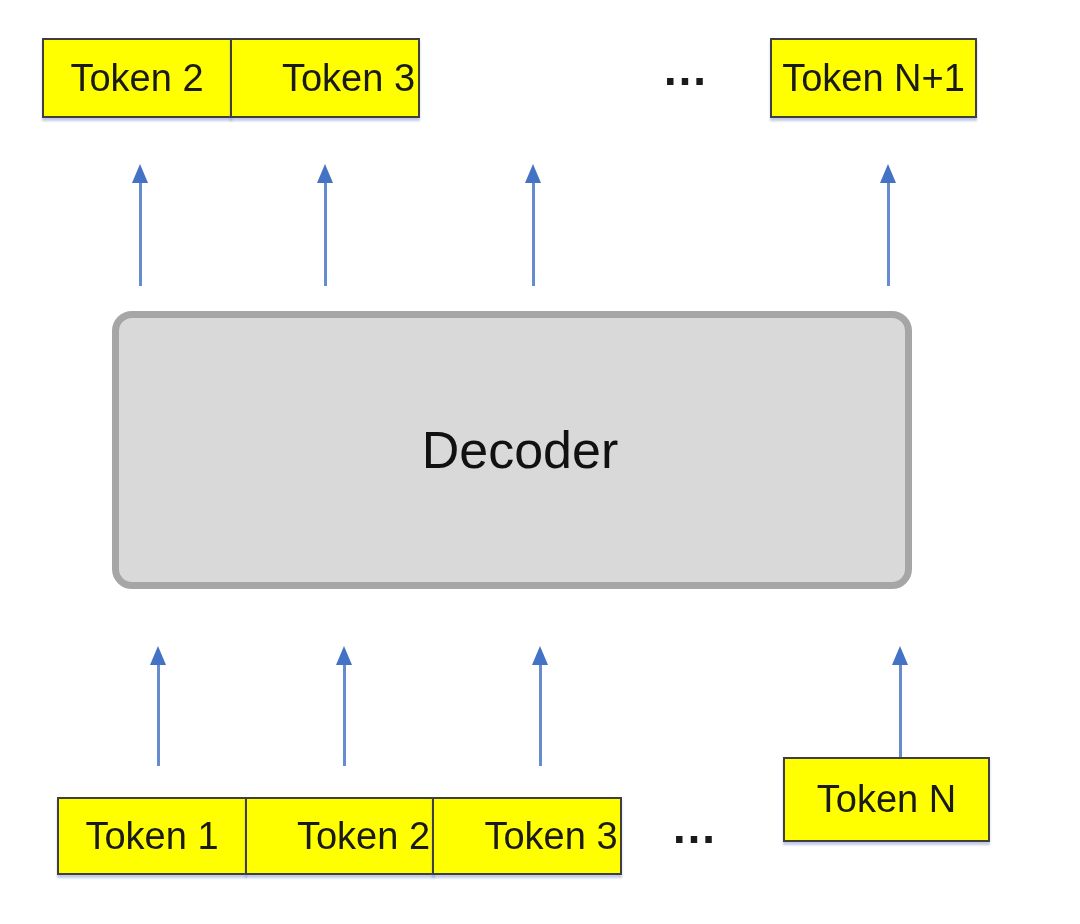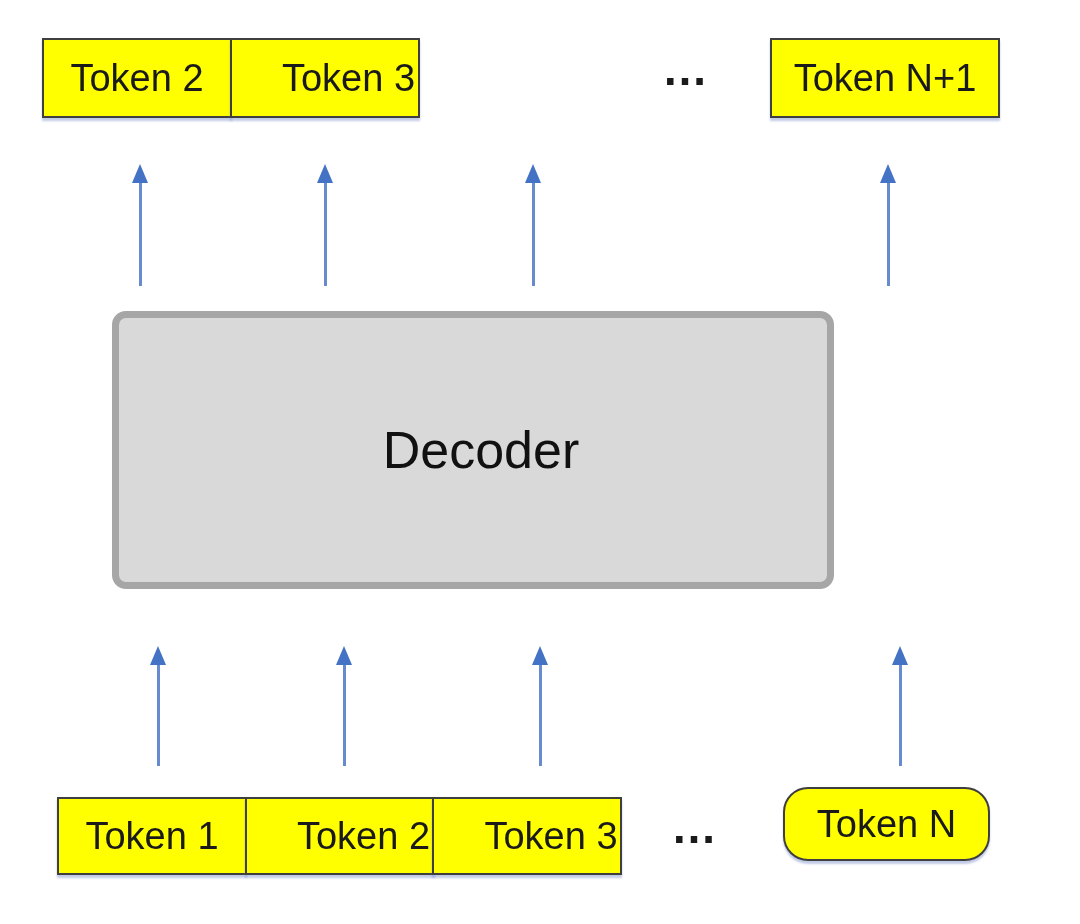--- a/index.html
+++ b/index.html
@@ -68,25 +68,25 @@
     font-weight: 700;
     letter-spacing: 2px;
     line-height: 1;
     color: var(--ink);
   }
 
   
   .decoder {
     position: absolute;
     left: 112px; top: 311px;
-    width: 722px; height: 278px;
+    width: 800px; height: 278px;
     box-sizing: border-box;
     background: var(--decoder-fill);
     border: 7px solid var(--decoder-border);
-    border-radius: 14px;
+    border-radius: 20px;
     display: flex;
     align-items: center;
     justify-content: center;
     padding-left: 16px;
   }
   .decoder-label {
     font-size: 52px;
     color: #111111;
   }
 
@@ -114,21 +114,21 @@
 </head>
 <body>
 
 <div class="canvas">
 
   <div class="token-group row-top" style="left:42px; top:38px;">
     <div class="token-cell">Token 2</div>
     <div class="token-cell">Token 3</div>
   </div>
   <span class="ellipsis" style="left:662px; top:46px;">…</span>
-  <div class="token-single" style="left:770px; top:38px; width:230px; height:80px;">Token N+1</div>
+  <div class="token-single" style="left:770px; top:38px; width:207px; height:80px;">Token N+1</div>
 
   <div class="arrow" style="left:131px; top:164px; height:122px;">
     <div class="head"></div>
     <div class="shaft"></div>
   </div>
   <div class="arrow" style="left:316px; top:164px; height:122px;">
     <div class="head"></div>
     <div class="shaft"></div>
   </div>
   <div class="arrow" style="left:524px; top:164px; height:122px;">
@@ -160,15 +160,15 @@
     <div class="head"></div>
     <div class="shaft"></div>
   </div>
 
   <div class="token-group row-bottom" style="left:57px; top:797px;">
     <div class="token-cell">Token 1</div>
     <div class="token-cell">Token 2</div>
     <div class="token-cell">Token 3</div>
   </div>
   <span class="ellipsis" style="left:671px; top:804px;">…</span>
-  <div class="token-single" style="left:783px; top:787px; width:207px; height:74px;border-radius:25px;">Token N</div>
+  <div class="token-single" style="left:783px; top:757px; width:207px; height:85px;">Token N</div>
 
 </div>
 
 </body></html>

